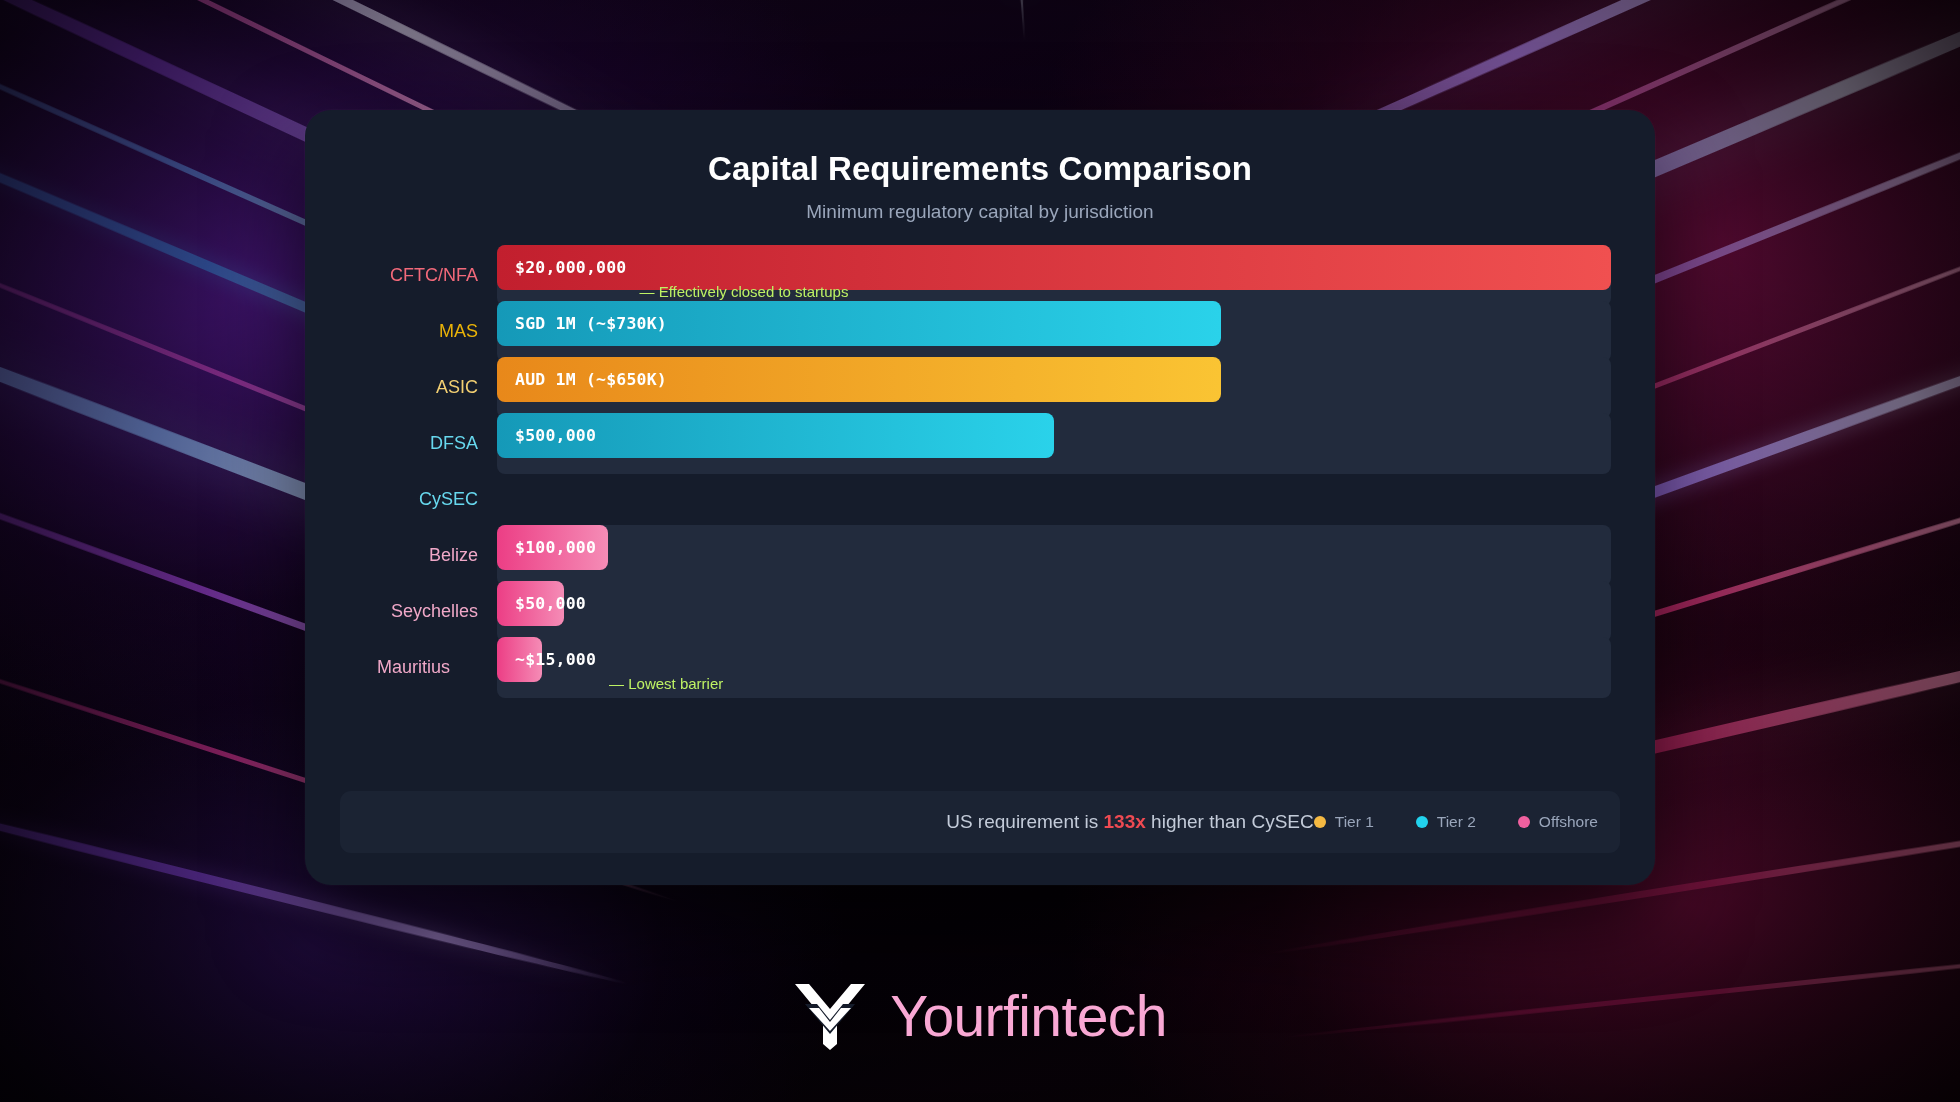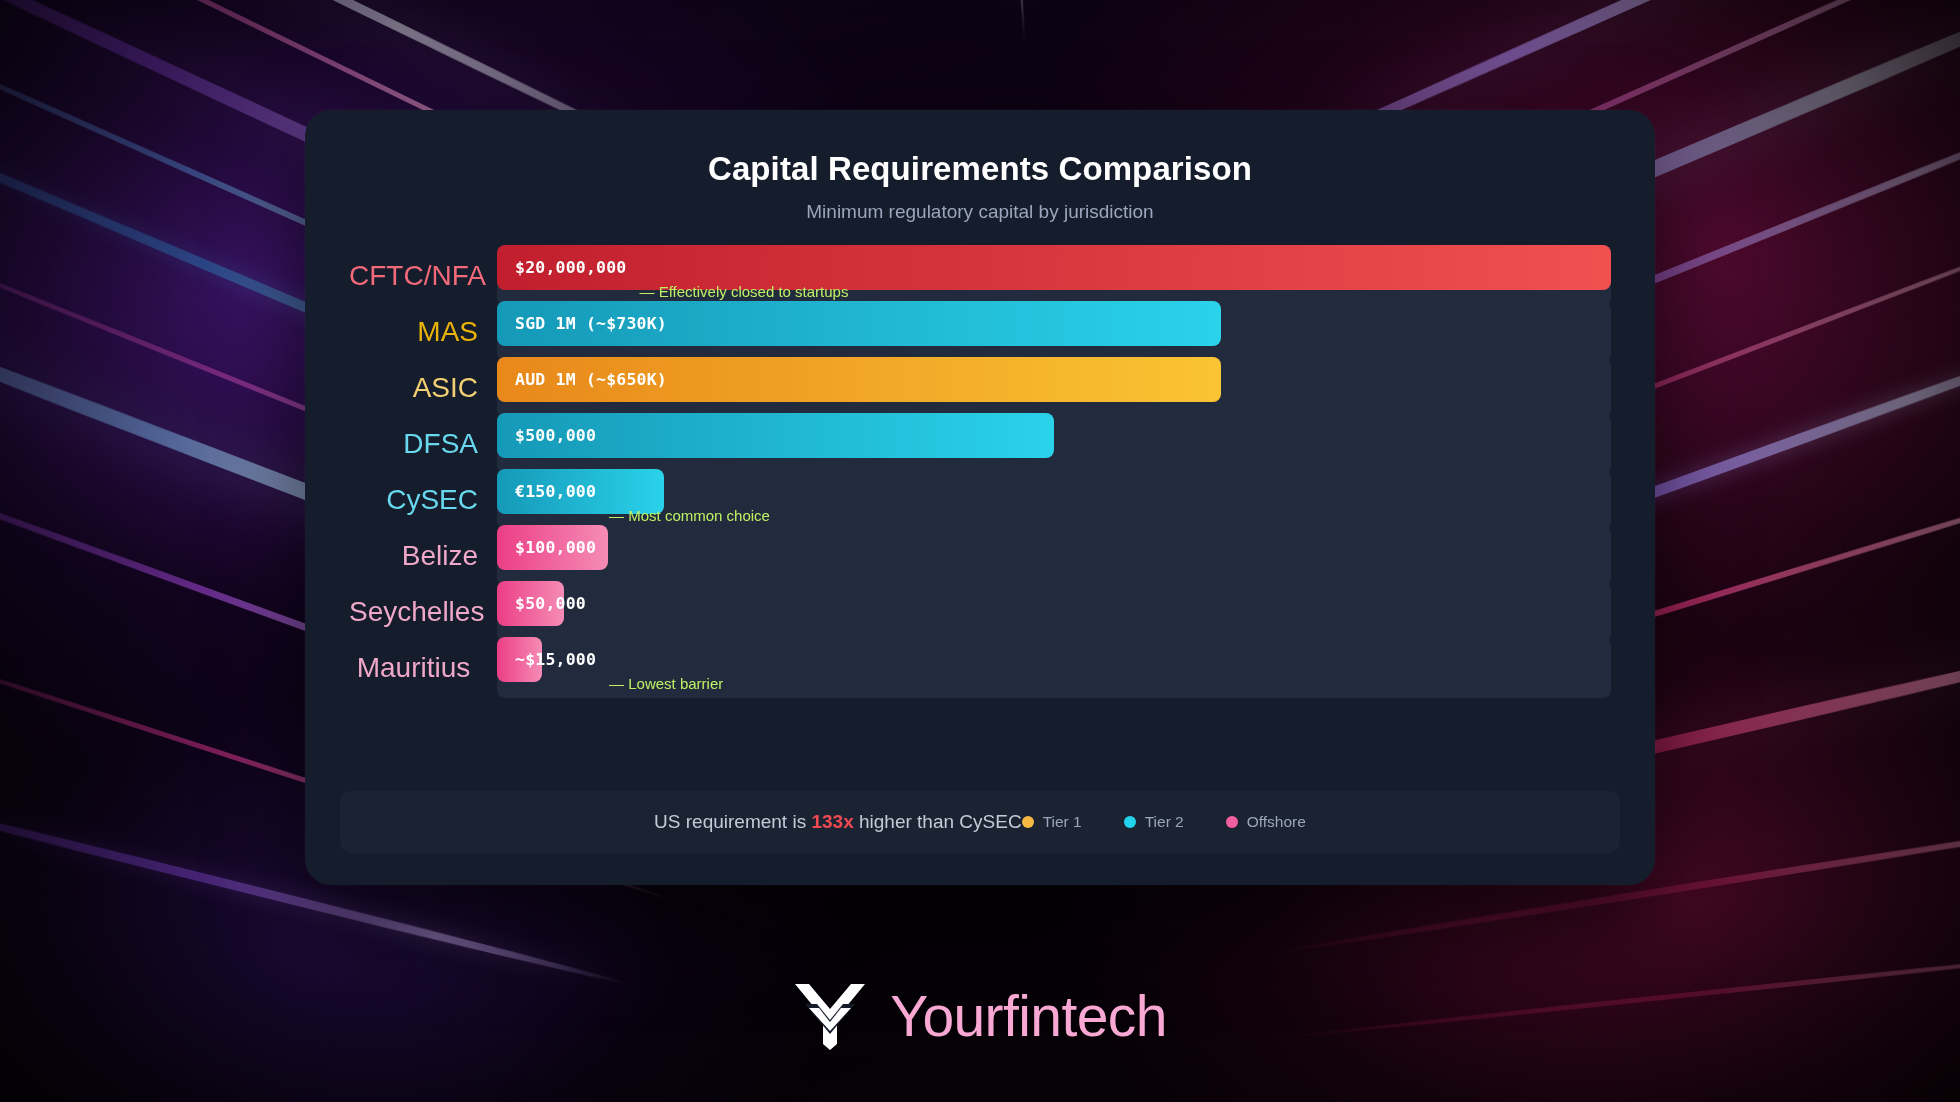--- a/index.html
+++ b/index.html
@@ -105,21 +105,21 @@
   }
 
   
   .rows { margin-top:30px; }
 
   .row { display:flex; align-items:center; height:45px; margin-bottom:11px; }
 
   .row-label {
     width:148px; flex:0 0 148px;
     text-align:right; padding-right:19px;
-    font-size:28px; font-weight:normal; white-space:nowrap;
+    font-size:18px; font-weight:normal; white-space:nowrap;
   }
 
   .track {
     position:relative; flex:1 1 auto; height:61px;
     background:#222b3d; border-radius:8px; overflow:visible;
   }
 
   .bar {
     position:absolute; left:0; top:0; height:45px;
     border-radius:8px;
@@ -135,21 +135,21 @@
     font-size:16.5px; font-weight:bold; color:#ffffff;
     letter-spacing:.2px;
   }
   .bar-note { font-size:15px; color:#bef264;margin-top:48px; }
 
   
   .footer {
     position:absolute; left:35px; right:35px; bottom:32px;
     height:62px;
     background:#1b2333; border-radius:11px;
-    display:flex; align-items:center; justify-content:center;
+    display:flex; align-items:center; justify-content:flex-end;
     padding:0 22px;
   }
   .footer-note { font-size:19px; color:#c3cbd9; }
   .footer-note b { color:#ef4a52; font-weight:bold; }
 
   .legend { display:flex; align-items:center; gap:42px; }
   .legend-item { display:flex; align-items:center; gap:9px; }
   .legend-dot { width:12px; height:12px; border-radius:50%; display:block; }
   .legend-label { font-size:15.5px; color:#9aa6bb; }
 
@@ -249,27 +249,20 @@
           <div class="row-label" style="color: rgb(103, 216, 238);">DFSA</div>
           <div class="track">
             <div class="bar" style="width: 50%; background: linear-gradient(90deg, rgb(21, 153, 184) 0%, rgb(42, 210, 234) 100%);"></div>
             <div class="bar-text">
               <span class="bar-value">$500,000</span>
             </div>
           </div>
         </div>
         <div class="row">
           <div class="row-label" style="color: rgb(103, 216, 238);">CySEC</div>
-          <div class="track">
-            <div class="bar" style="width: 15%; background: linear-gradient(90deg, rgb(21, 153, 184) 0%, rgb(42, 210, 234) 100%);"></div>
-            <div class="bar-text">
-              <span class="bar-value">€150,000</span>
-              <span class="bar-note">— Most common choice</span>
-            </div>
-          </div>
         </div>
         <div class="row">
           <div class="row-label" style="color: rgb(240, 168, 200);">Belize</div>
           <div class="track">
             <div class="bar" style="width: 10%; background: linear-gradient(90deg, rgb(236, 62, 133) 0%, rgb(245, 140, 182) 100%);"></div>
             <div class="bar-text">
               <span class="bar-value">$100,000</span>
             </div>
           </div>
         </div>

